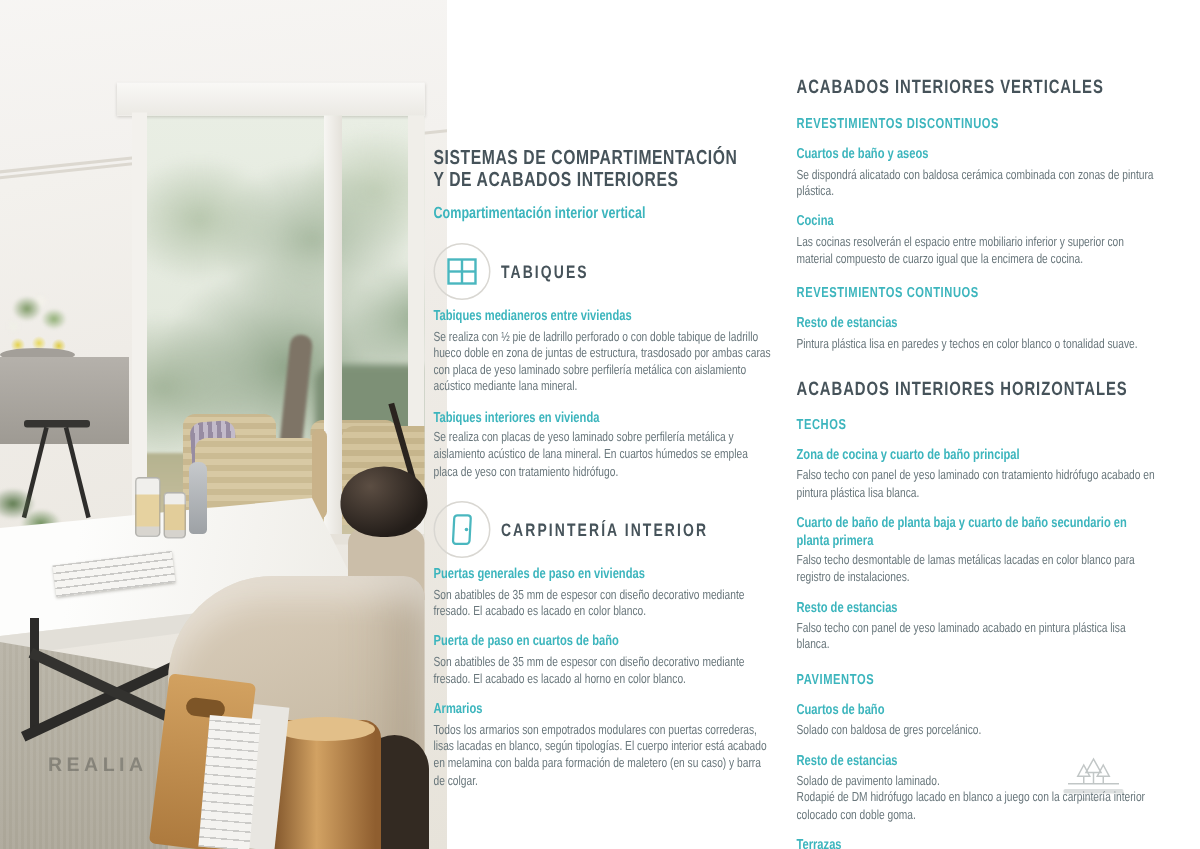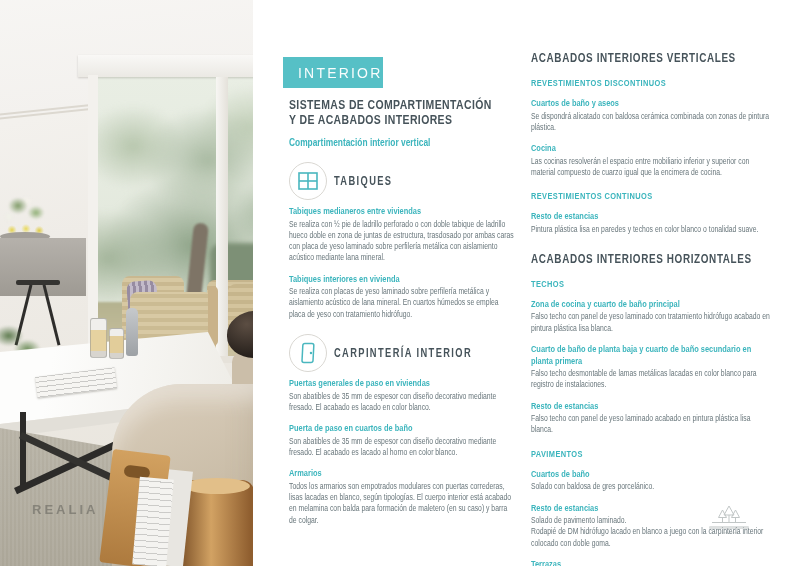--- a/index.html
+++ b/index.html
@@ -2,21 +2,21 @@
 <html><head>
 <meta charset="utf-8">
 <style>
   html,body { margin:0; padding:0; background:#fff; }
   #page {
     position:relative; width:800px; height:566px; background:#ffffff;
     font-family:"Liberation Sans", sans-serif; overflow:hidden;
   }
 
   
-  .photo { position:absolute; left:0; top:0; width:253px; height:566px; overflow:hidden;
+  .photo { position:absolute; left:0; top:0; width:298px; height:566px; overflow:hidden;
     background:linear-gradient(168deg,#f7f6f3 0%, #efece7 40%, #e7e3da 100%); }
   .photo * { position:absolute; }
   .ph-ceiling { left:-30px; top:-150px; width:380px; height:250px; background:linear-gradient(180deg,#fbfaf9,#f3f1ee);
     transform:rotate(-6deg); border-bottom:2px solid #dcd8d0; }
   .ph-window { left:88px; top:74px; width:195px; height:286px; background:linear-gradient(#e9eee4,#dfe5d8); overflow:hidden; }
   .ph-tree { left:-25px; top:-20px; width:250px; height:330px; filter:blur(3px);
     background:
       radial-gradient(95px 75px at 58% 32%, #a9baa2 0%, rgba(169,186,162,0) 70%),
       radial-gradient(75px 60px at 28% 28%, #b7c6ad 0%, rgba(183,198,173,0) 70%),
       radial-gradient(120px 95px at 52% 58%, #8fa489 0%, rgba(143,164,137,0) 75%),
@@ -201,21 +201,20 @@
     <div class="ph-stool2"></div>
     <div class="ph-cylinder"></div>
     <div class="ph-cyl-top"></div>
     <div class="ph-mag-b"></div>
     <div class="ph-rack"></div>
     <div class="ph-rack-hole"></div>
     <div class="ph-mag-a"></div>
     <div class="ph-watermark">REALIA</div>
   </div>
 
-  <div class="tag">INTERIOR</div>
 
 
   <div class="col col-mid">
     <div class="h-main">
       <div>SISTEMAS DE COMPARTIMENTACIÓN</div>
       <div>Y DE ACABADOS INTERIORES</div>
     </div>
     <div class="subtitle">Compartimentación interior vertical</div>
 
     <div class="section-head">

